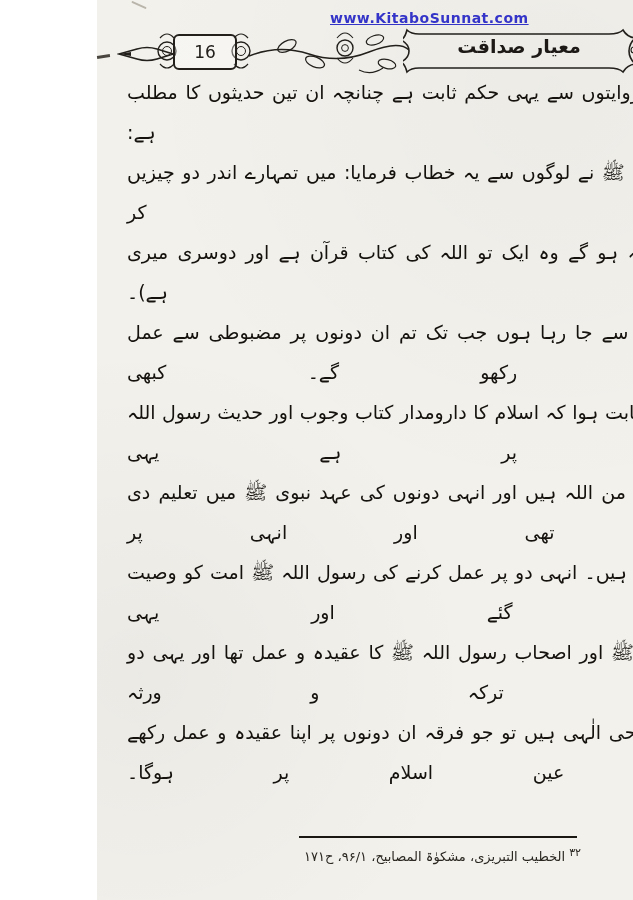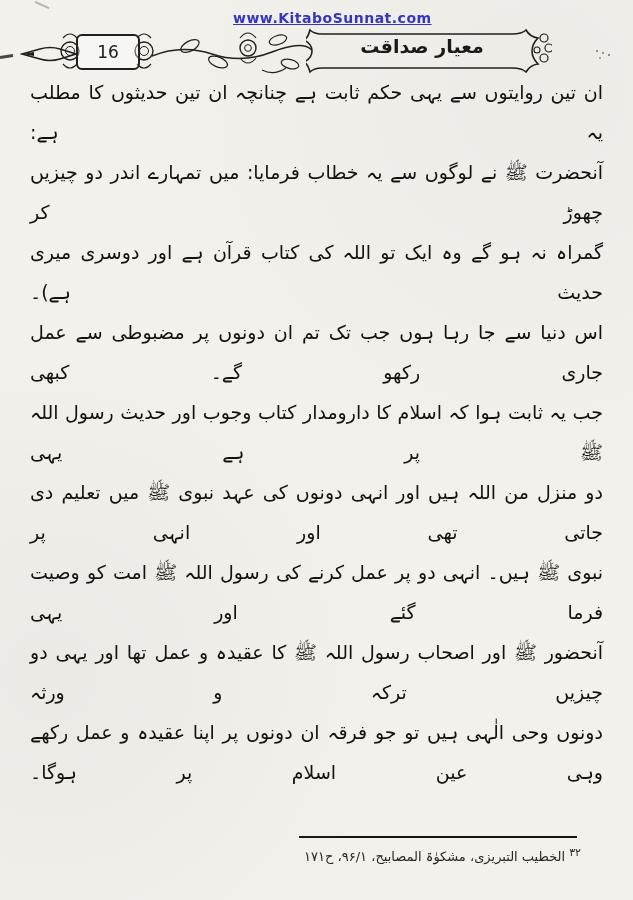--- a/index.html
+++ b/index.html
@@ -1,18 +1,18 @@
 <!DOCTYPE html>
 <html lang="ur" dir="rtl"><head>
 <meta charset="utf-8">
 <style>
   html,body{margin:0;padding:0;}
   body{width:633px;height:900px;overflow:hidden;
        font-family:"DejaVu Sans",sans-serif;}
-  .page{position:relative;width:633px;height:900px;
+  .page{position:relative;width:536px;height:900px;
         background:
           radial-gradient(circle at 85% 10%, rgba(0,0,0,0.025), transparent 45%),
           radial-gradient(circle at 8% 75%, rgba(0,0,0,0.03), transparent 40%),
           #f2f1ec;
         color:#181512;}
   
   .watermark-top{position:absolute;left:233px;top:10px;
         font-size:14px;font-weight:bold;color:#3434c8;
         text-decoration:underline;letter-spacing:0.5px;cursor:pointer;
         direction:ltr;}

